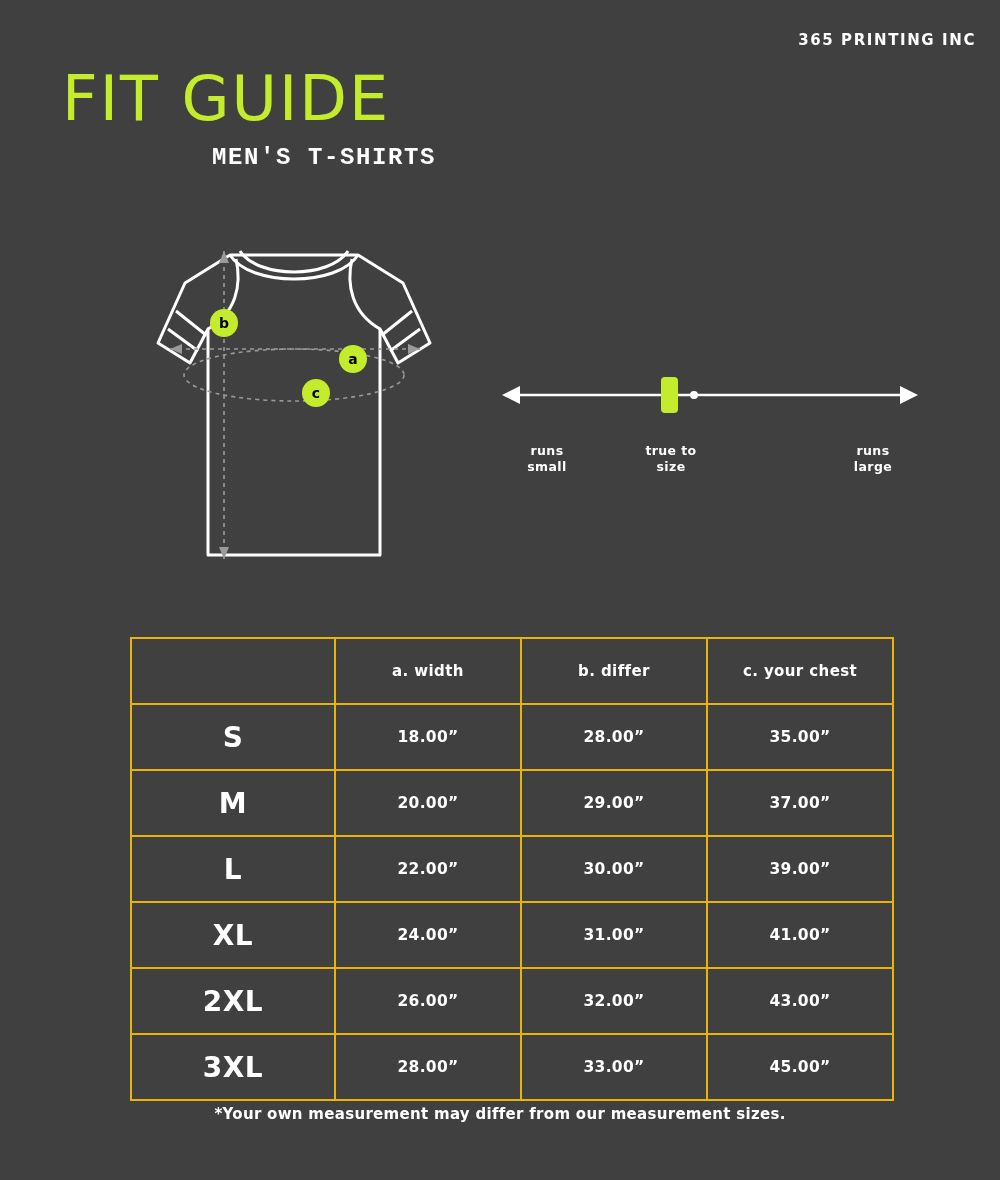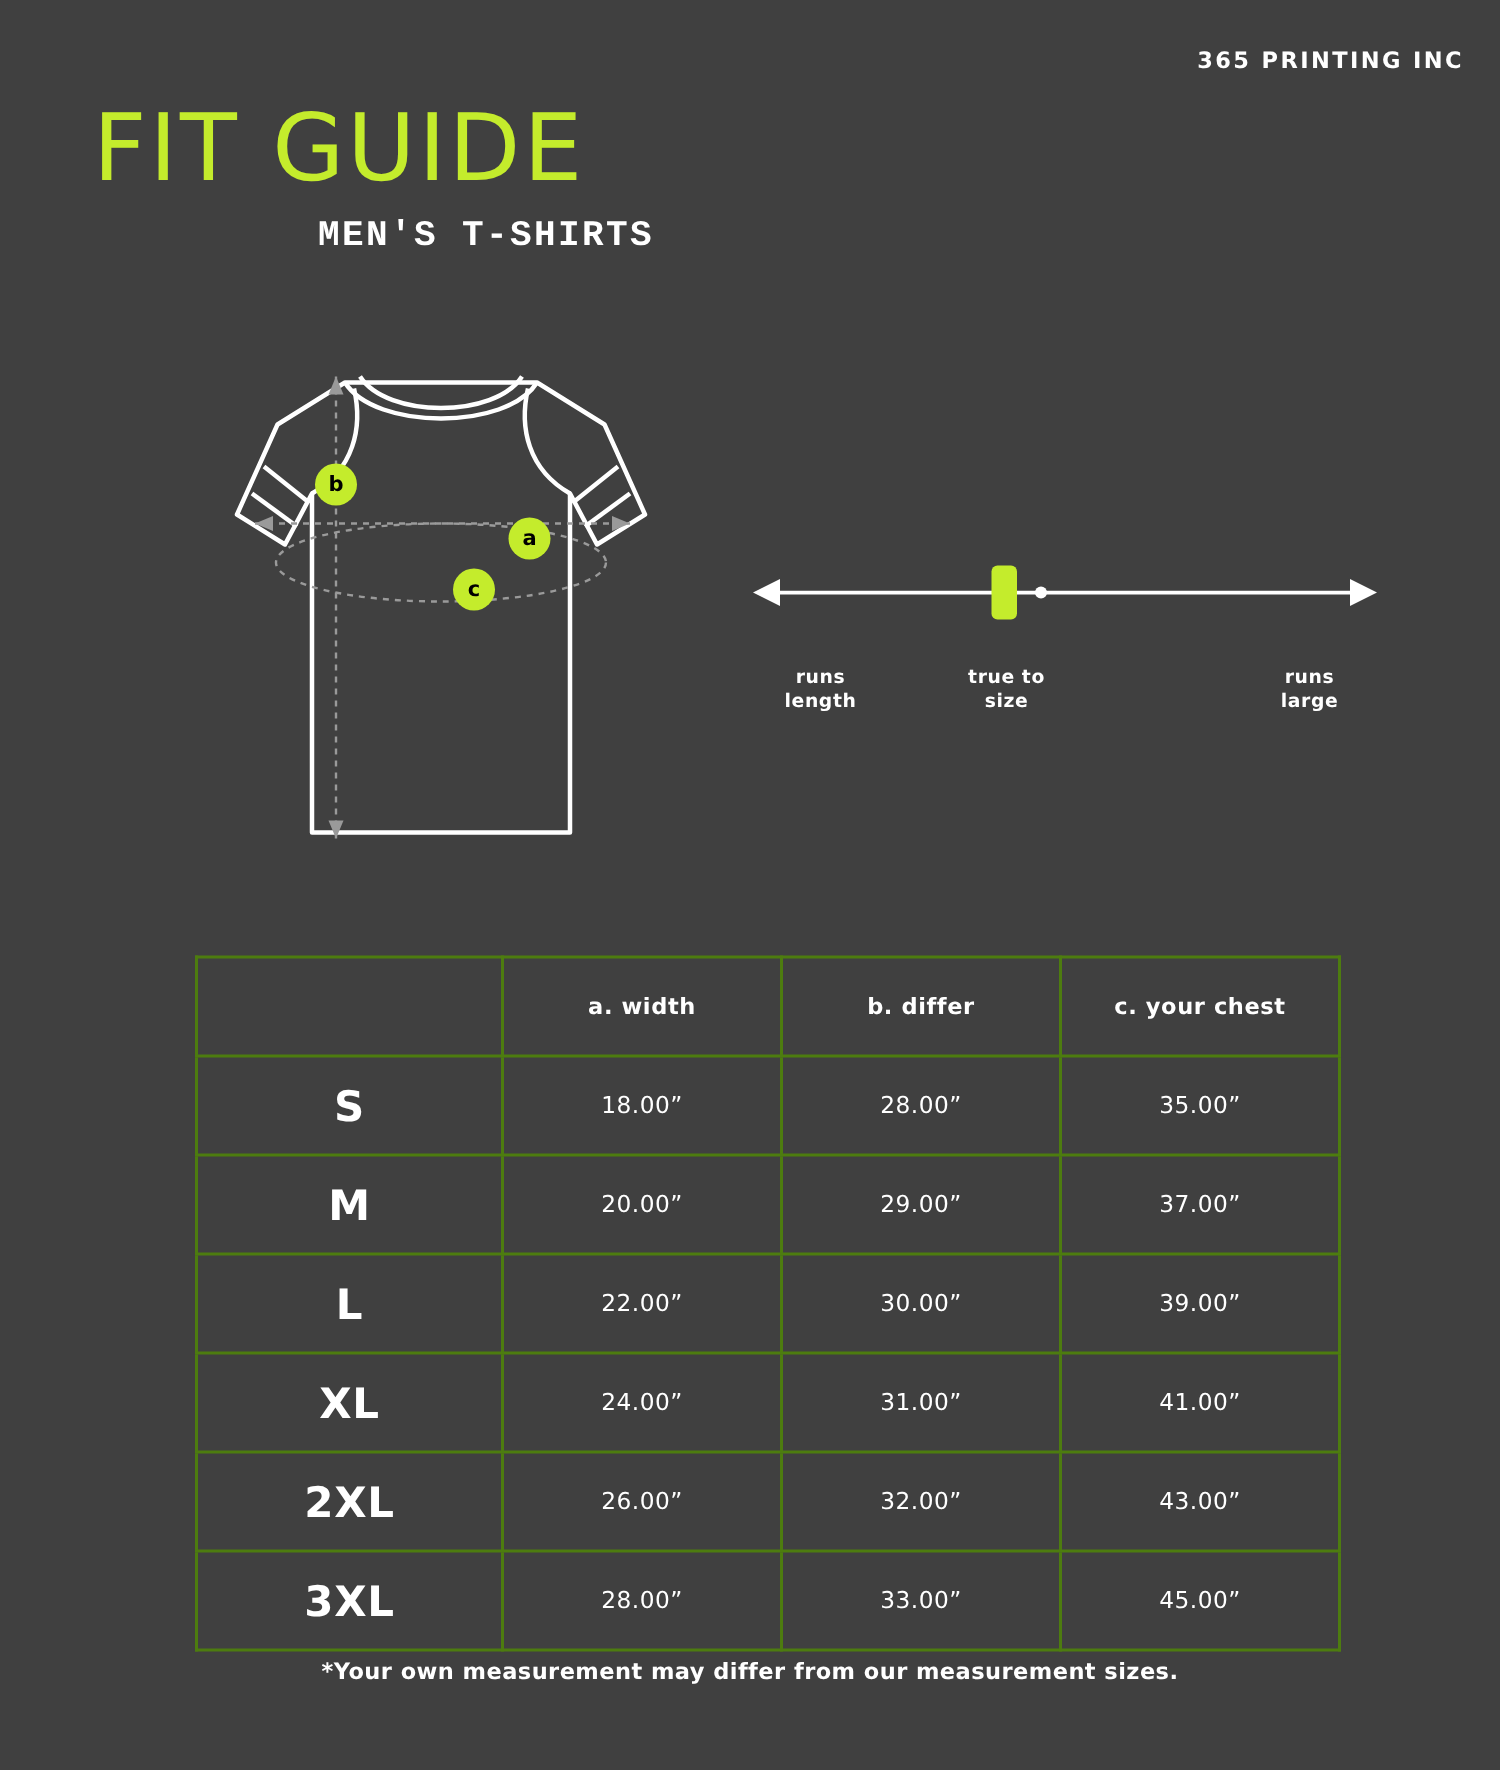--- a/index.html
+++ b/index.html
@@ -132,21 +132,21 @@
     left: 130px;
     top: 637px;
     width: 762px;
   }
   table.size-table {
     border-collapse: collapse;
     width: 762px;
     table-layout: fixed;
   }
   table.size-table td, table.size-table th {
-    border: 2px solid #4d7c0f;
+    border: 2px solid #eab308;
     text-align: center;
     vertical-align: middle;
     padding: 0;
     height: 66px;
   }
   col.c-size { width: 204px; }
   col.c-col  { width: 186px; }
   .hdr-cell {
     font-family: "DejaVu Sans", sans-serif;
     font-weight: bold;
@@ -156,21 +156,21 @@
   }
   .size-cell {
     font-family: "DejaVu Sans", sans-serif;
     font-weight: bold;
     font-size: 28px;
     color: #ffffff;
     letter-spacing: 0.5px;
   }
   .val-cell {
     font-family: "DejaVu Sans", sans-serif;
-    font-weight: normal;
+    font-weight: bold;
     font-size: 15.5px;
     color: #ffffff;
     letter-spacing: 0.3px;
   }
   .footnote {
     position: absolute;
     left: 0;
     top: 1105px;
     width: 1000px;
     text-align: center;
@@ -228,21 +228,21 @@
     <svg width="420" height="70" viewBox="0 0 420 70">
       <line x1="14" y1="35" x2="406" y2="35" stroke="#ffffff" stroke-width="2.5"></line>
       <polygon points="2,35 20,26 20,44" fill="#ffffff"></polygon>
       <polygon points="418,35 400,26 400,44" fill="#ffffff"></polygon>
     </svg>
     <div class="scale-marker"></div>
     <div class="scale-dot"></div>
 
     <div class="scale-label lbl-small">
       <span>runs</span><br>
-      <span>length</span>
+      <span>small</span>
     </div>
     <div class="scale-label lbl-true">
       <span>true to</span><br>
       <span>size</span>
     </div>
     <div class="scale-label lbl-large">
       <span>runs</span><br>
       <span>large</span>
     </div>
   </div>

